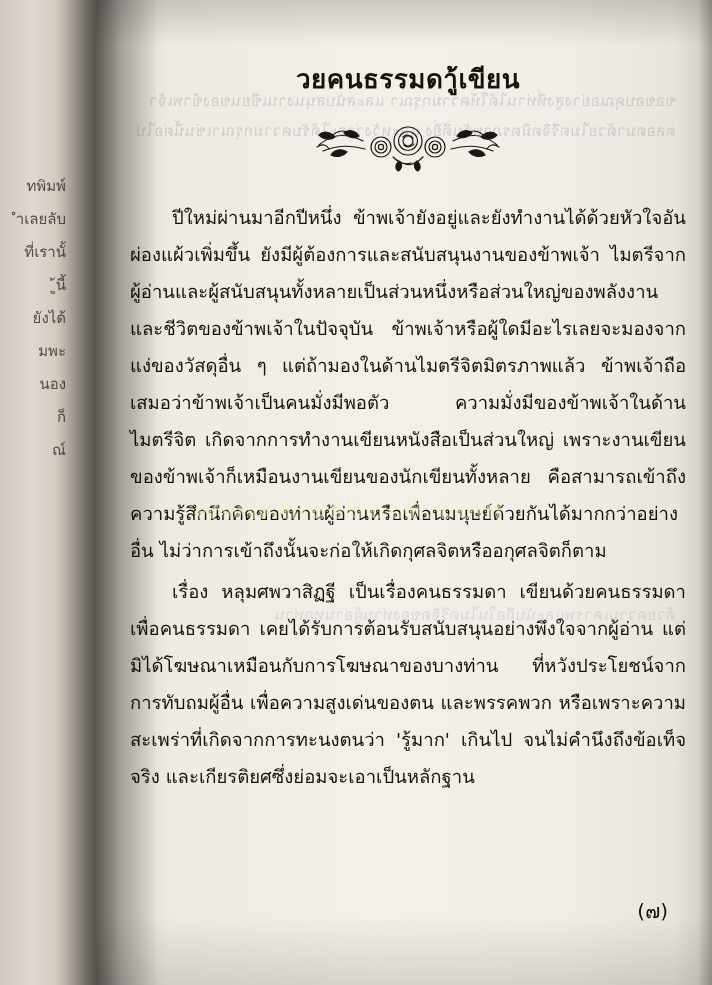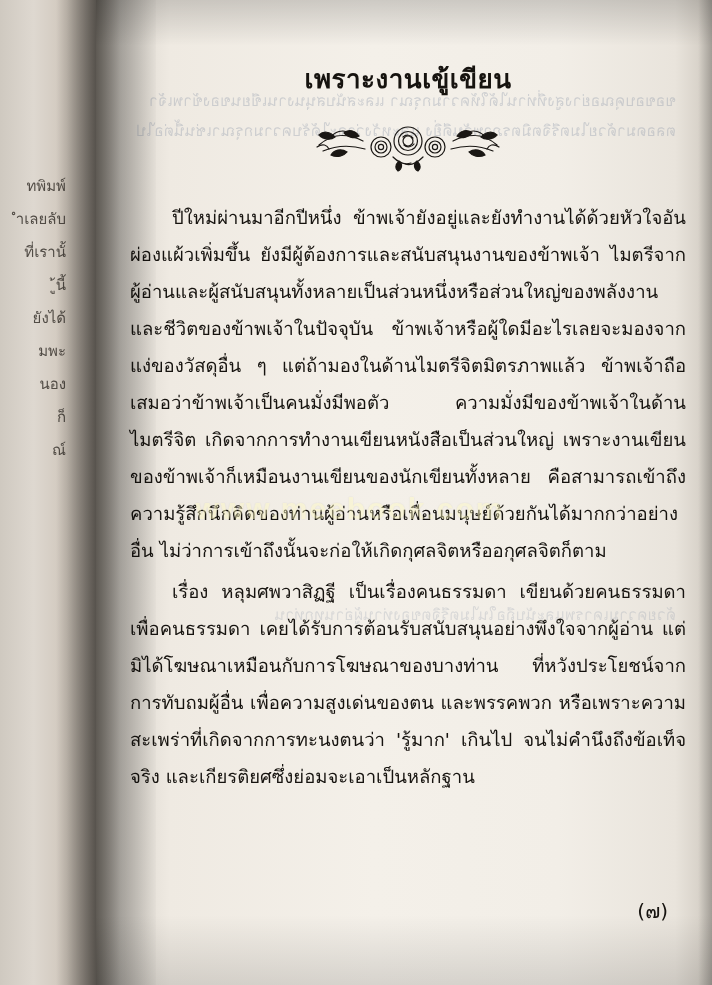--- a/index.html
+++ b/index.html
@@ -219,21 +219,21 @@
     <div class="gutter-shadow"></div>
   </div>
 
   <div class="page-right">
 
     <div class="ghost-text">ขอขอบคุณอย่างสูงที่ท่านได้ให้ความกรุณา และสนับสนุนงานเขียนของข้าพเจ้าตลอดมาด้วยไมตรีจิตมิตรภาพอันดียิ่ง และหวังว่าจะได้รับความกรุณาเช่นนี้ต่อไป</div>
     <div class="ghost-text lower">ด้วยความเคารพและนับถือในไมตรีจิตของท่านผู้อ่านทุกท่าน</div>
 
     <div class="content">
 
-      <div class="chapter-title">เพราะงานเขู้เขียน</div>
+      <div class="chapter-title">วยคนธรรมดาู้เขียน</div>
 
       <svg class="ornament" viewBox="0 0 190 62">
         <g stroke="#1a1714" stroke-width="1.2" fill="none" stroke-linecap="round">
 
           <path d="M6 34 C20 22, 34 22, 50 30"></path>
           <path d="M10 40 C24 34, 38 34, 52 38"></path>
           <path d="M16 28 C22 20, 30 18, 36 22"></path>
           <path d="M4 36 C10 32, 14 34, 16 38"></path>
 
           <path d="M22 26 c-5 -6 -12 -6 -16 -2 c5 5 12 5 16 2 z" fill="#1a1714"></path>

